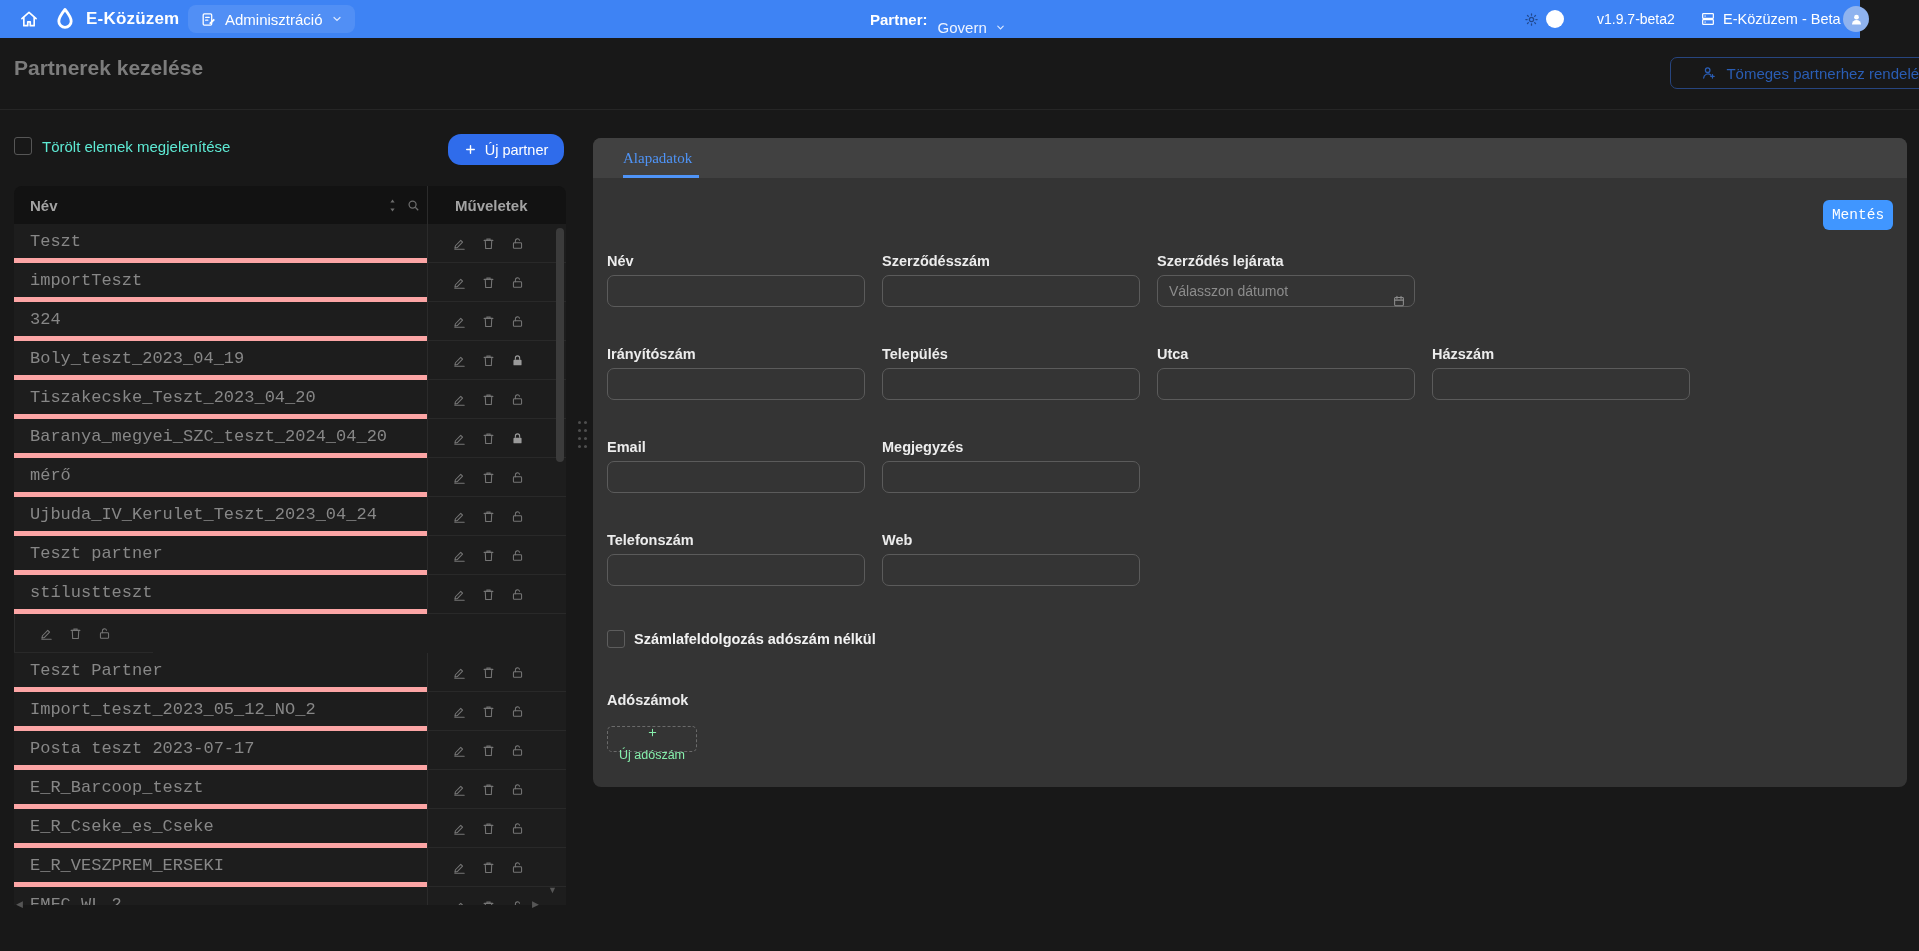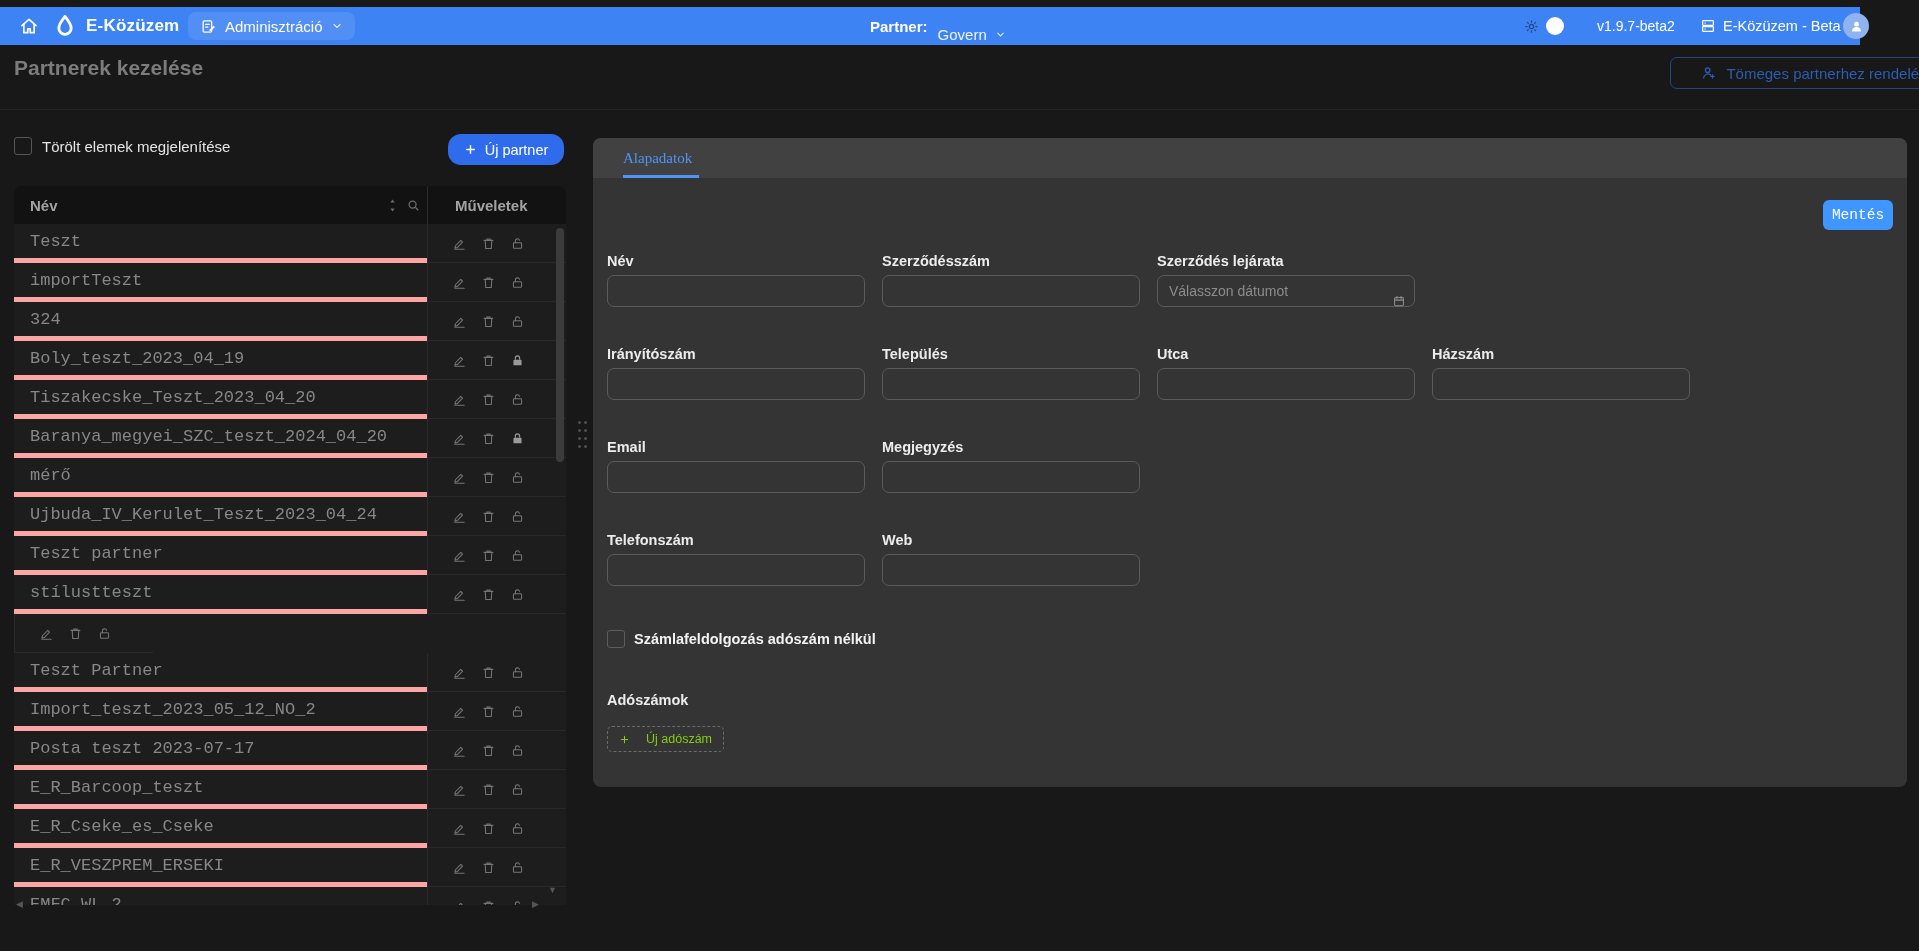--- a/index.html
+++ b/index.html
@@ -1,20 +1,20 @@
 <!DOCTYPE html>
 <html style="--navbar-bg: #3e83f4; --accent-blue: #2f6ceb; --save-blue: #4096ff; --tab-blue: #4f94f7; --page-bg: #181818; --card-bg: #343434; --bulk-button-text: #2a5db4;"><head>
 <meta charset="utf-8">
 <style>
   html,body{margin:0;padding:0;background:#000;}
   #app{position:relative;width:1919px;height:951px;overflow:hidden;
        background:var(--page-bg,#181818);font-family:"Liberation Sans",sans-serif;}
 
   
-  .navbar{position:absolute;left:0;top:7px;width:1860px;height:38px;
+  .navbar{position:absolute;left:0;top:0;width:1860px;height:38px;
           background:var(--navbar-bg,#3e83f4);display:flex;align-items:center;color:#fff;}
   .nav-icon-btn{position:absolute;top:0;height:38px;display:flex;align-items:center;justify-content:center;cursor:pointer;}
   .home-btn{left:12px;width:34px;}
   .logo{position:absolute;left:52px;top:6px;width:26px;height:26px;}
   .brand{position:absolute;left:86px;top:0;line-height:38px;font-size:17px;font-weight:700;letter-spacing:.2px;}
   .admin-item{position:absolute;left:188px;top:5px;height:28px;border-radius:8px;
               background:rgba(255,255,255,.10);display:flex;align-items:center;gap:8px;
               padding:0 12px;font-size:15px;cursor:pointer;}
   .partner-group{position:absolute;left:870px;top:0;height:38px;display:flex;align-items:center;gap:10px;font-size:15px;}
   .partner-label{font-weight:700;}
@@ -30,21 +30,21 @@
   
   .page-title{position:absolute;left:14px;top:56px;font-size:21px;font-weight:700;color:#7c7c7c;}
   .bulk-btn{position:absolute;left:1670px;top:57px;width:280px;height:32px;border:1px solid #27457f;
             border-radius:7px;background:transparent;color:var(--bulk-button-text,#2a5db4);
             display:flex;align-items:center;justify-content:center;gap:9px;font-size:15px;cursor:pointer;padding-left:14px;}
   .hdr-divider{position:absolute;left:0;top:109px;width:1919px;height:1px;background:#262626;}
 
   
   .show-deleted{position:absolute;left:14px;top:137px;display:flex;align-items:center;gap:10px;cursor:pointer;}
   .cb{width:16px;height:16px;border:1px solid #565656;border-radius:3px;background:transparent;}
-  .show-deleted .lbl{font-size:15px;color:#e5e5e5;}
+  .show-deleted .lbl{font-size:15px;color:#5eead4;}
   .new-partner-btn{position:absolute;left:448px;top:134px;width:116px;height:31px;border:none;border-radius:13px;
             background:var(--accent-blue,#2f6ceb);color:#fff;display:flex;align-items:center;justify-content:center;
             gap:8px;font-size:14.5px;cursor:pointer;}
 
   .ptable{position:absolute;left:14px;top:186px;width:552px;height:719px;overflow:hidden;border-radius:8px 8px 0 0;}
   .thead{position:relative;display:flex;height:38px;background:#121212;color:#a3a3a3;font-weight:700;font-size:15px;}
   .th-name{width:413px;display:flex;align-items:center;padding-left:16px;box-sizing:border-box;position:relative;}
   .th-actions{width:139px;display:flex;align-items:center;padding-left:27px;box-sizing:border-box;border-left:1px solid #2b2b2b;}
   .th-tool{position:absolute;top:0;height:38px;display:flex;align-items:center;color:#6d6d6d;cursor:pointer;}
   .sort-tool{left:372px;}
@@ -77,21 +77,21 @@
   .datewrap{position:relative;width:258px;}
   .datewrap .inp{padding-right:32px;}
   .cal-ic{position:absolute;right:9px;top:12px;color:#8c8c8c;pointer-events:none;}
   .c1{left:14px;}.c2{left:289px;}.c3{left:564px;}.c4{left:839px;}
   .r1{top:115px;}.r2{top:208px;}.r3{top:301px;}.r4{top:394px;}
   .check-row{position:absolute;left:14px;top:492px;display:flex;align-items:center;gap:9px;cursor:pointer;}
   .check-row .cb{border-color:#5d5d5d;}
   .check-row .lbl{font-size:14.5px;font-weight:600;color:#f2f2f2;}
   .tax-label{position:absolute;left:14px;top:554px;font-size:14.5px;font-weight:600;color:#ececec;}
   .new-tax-btn{position:absolute;left:14px;top:588px;height:26px;padding:0 11px;border:1px dashed #6b6b6b;border-radius:5px;
-               background:transparent;color:#84cc16;font-size:12.5px;display:flex;align-items:center;gap:16px;cursor:pointer;font-family:inherit;}
+               background:transparent;color:#86efac;font-size:12.5px;display:flex;align-items:center;gap:10px;cursor:pointer;font-family:inherit;flex-direction:column;}
   svg{display:block;}
 </style>
 </head>
 <body>
 
 <div id="app">
 
   <div class="navbar">
     <div class="nav-icon-btn home-btn">
       <span>

